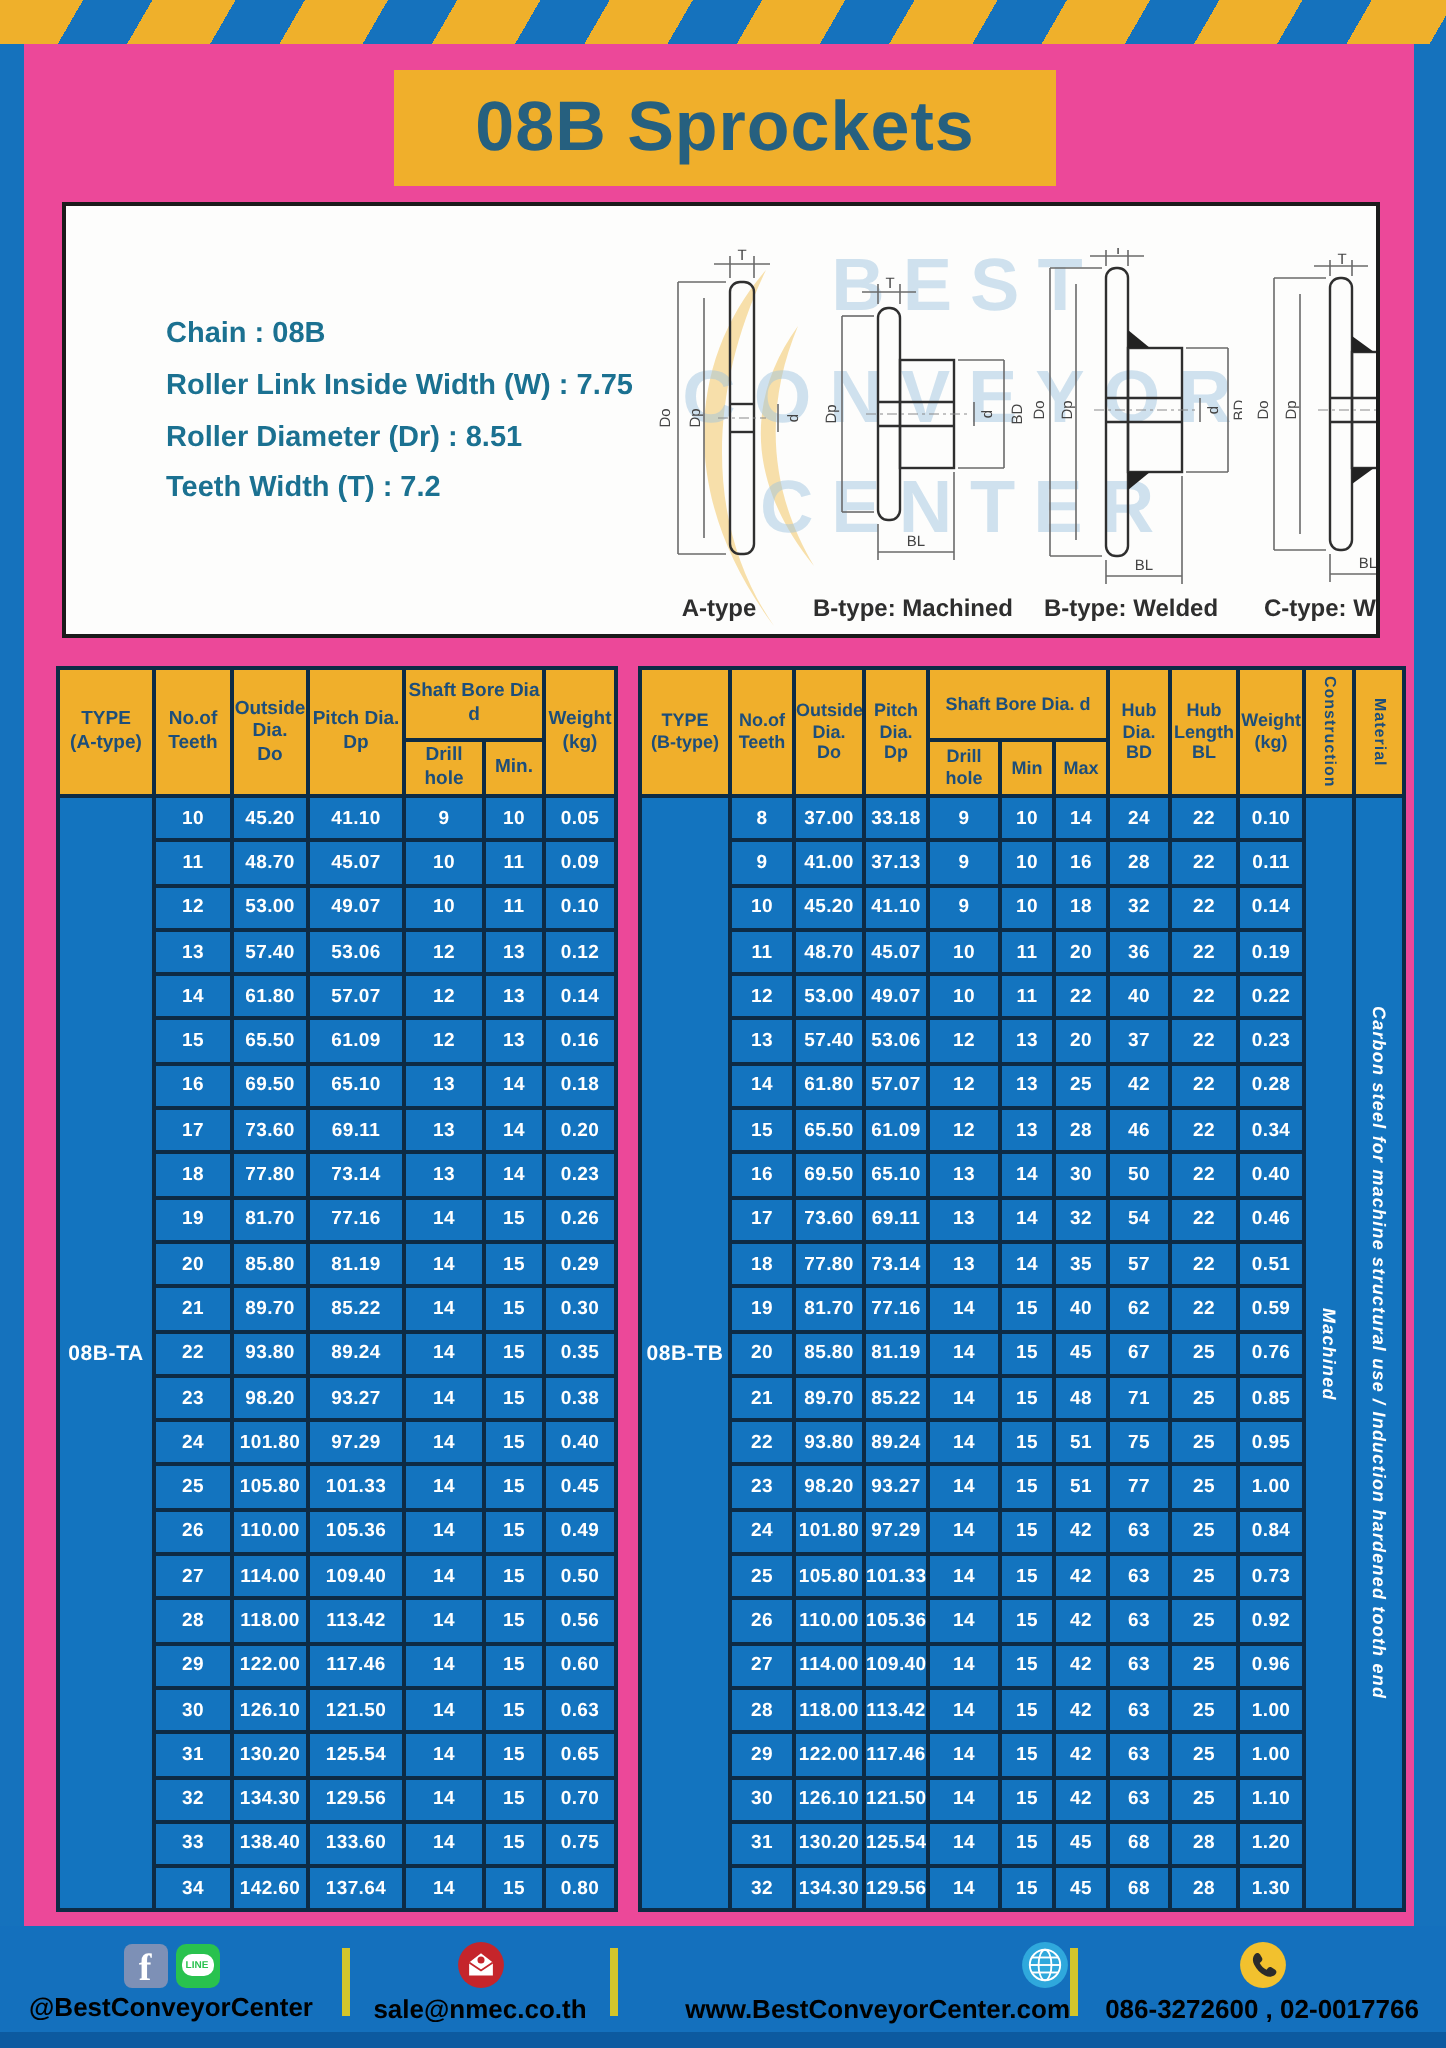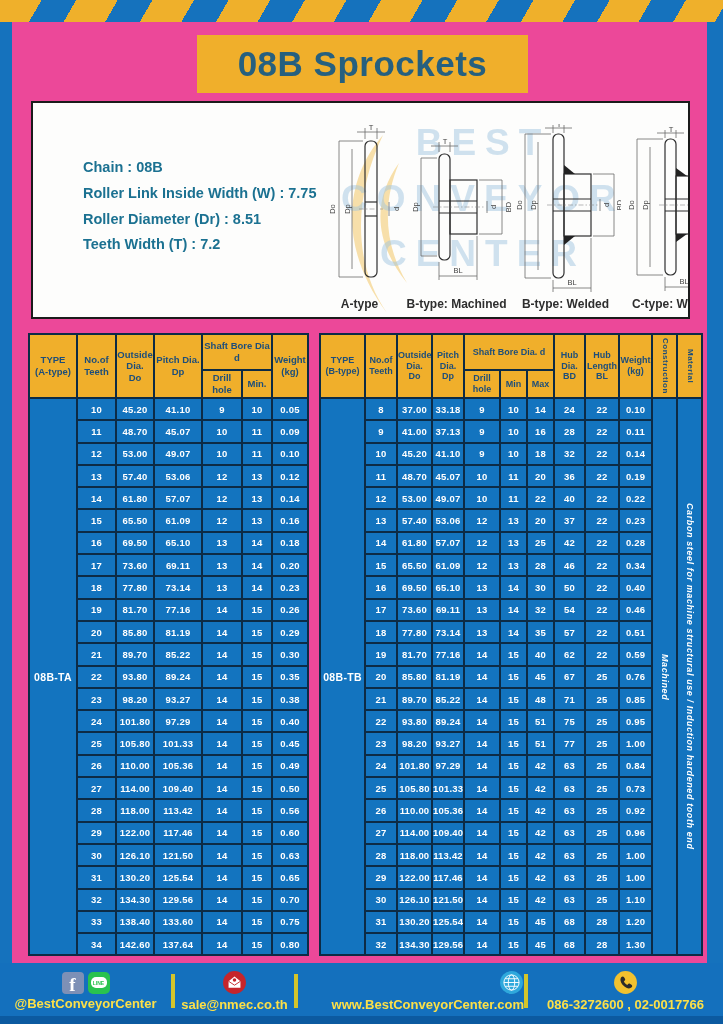--- a/index.html
+++ b/index.html
@@ -53,22 +53,22 @@
   .tb { width:382px; }
   th.vert-head { writing-mode:vertical-rl; font-size:8px; line-height:1; white-space:nowrap; letter-spacing:.5px; }
   td.vert-body { writing-mode:vertical-rl; font-size:9px; font-style:italic; letter-spacing:.6px; white-space:nowrap; }
   td.type-cell { font-size:10.5px; font-weight:bold; letter-spacing:.3px; }
 
   
   .footer { position:absolute; left:0; top:963px; width:723px; height:61px; background:#1470BD;
     display:flex; align-items:stretch; }
   .footer-inner { display:flex; width:100%; height:53px; align-items:center; }
   .fsec { display:flex; flex-direction:column; align-items:center; justify-content:center; gap:2px; height:100%; padding-top:3px; }
-  .fsec .flabel { color:#fde047; font-weight:bold; font-size:13px; white-space:nowrap; }
-  .s1 { width:171px; } .s2 { width:119px; } .s3 { width:226px;align-items:flex-end; } .s4 { flex:1; }
+  .fsec .flabel { color:#000000; font-weight:bold; font-size:13px; white-space:nowrap; }
+  .s1 { width:171px; } .s2 { width:130px; } .s3 { width:226px;align-items:flex-end; } .s4 { flex:1; }
   .fdiv { width:4px; height:34px; background:#D4C52B; align-self:center; margin-top:3px; }
   .icon-row { display:flex; gap:4px; align-items:center; }
   .fb-icon { width:22px; height:22px; border-radius:4px; background:#7D90B6; color:#fff;
     font-weight:800; font-size:19px; display:flex; align-items:flex-end; justify-content:center;
     line-height:0.9; overflow:hidden; font-family:"Liberation Serif",serif; }
   .line-icon { width:22px; height:22px; border-radius:5px; background:#29C24E;
     display:flex; align-items:center; justify-content:center; }
   .line-bubble { width:16px; height:11px; border-radius:5px; background:#fff; color:#29C24E;
     font-size:5px; font-weight:800; display:flex; align-items:center; justify-content:center; letter-spacing:0; }
   .footer-strip { position:absolute; left:0; bottom:0; width:100%; height:8px; background:#0C5AA0; }

